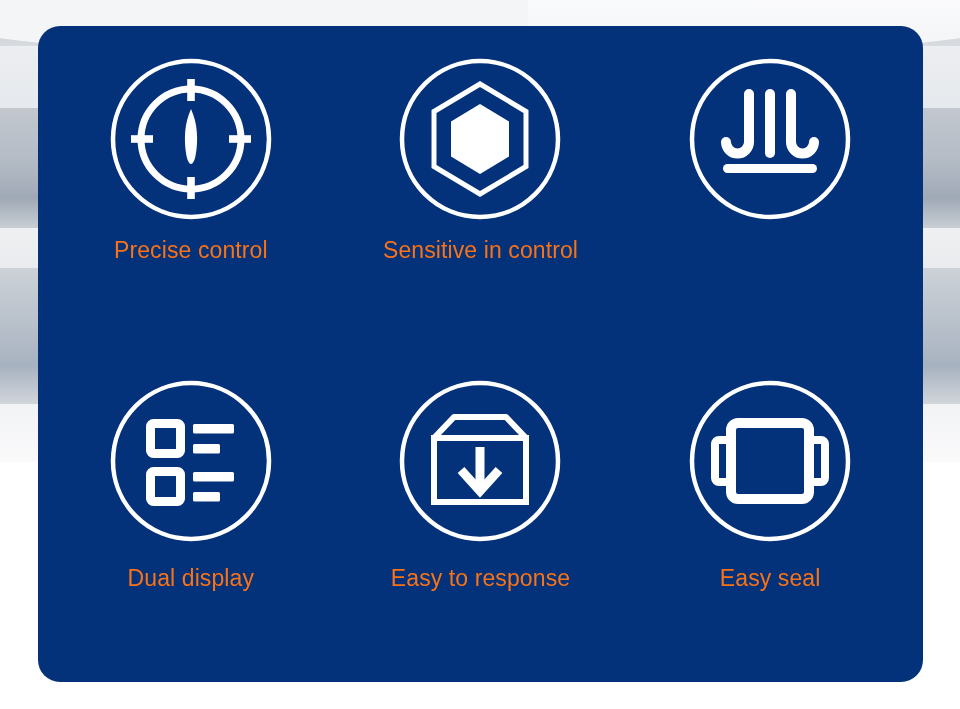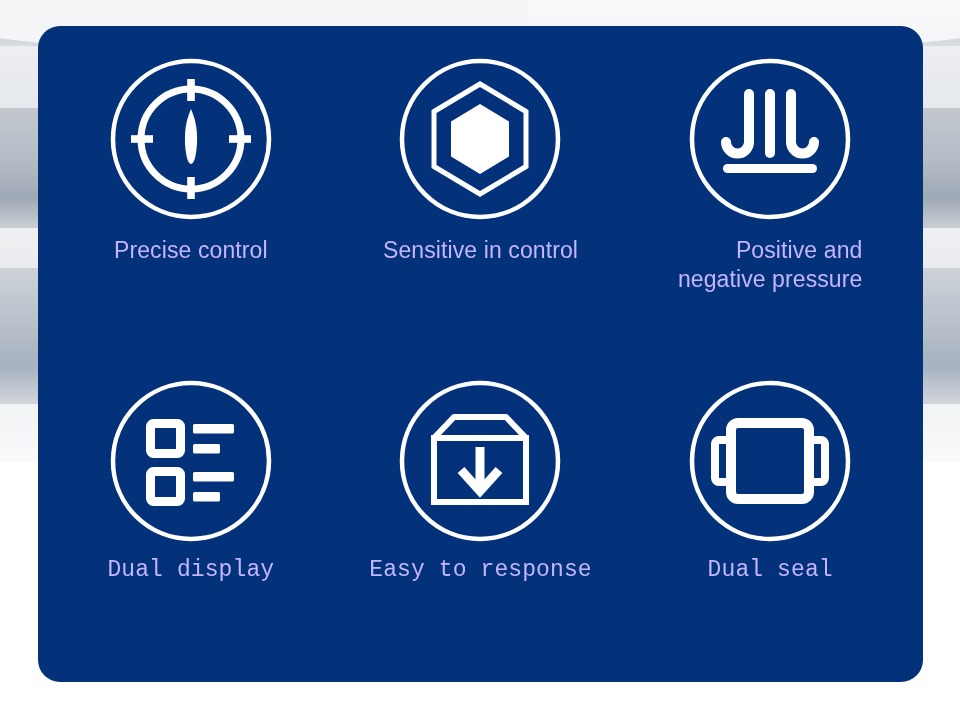--- a/index.html
+++ b/index.html
@@ -127,31 +127,30 @@
     height: 166px;
     display: block;
   }
   .icon-wrap svg {
     display: block;
     width: 166px;
     height: 166px;
   }
 
   .caption {
-    color: #c4b5fd;
+    color: #f97316;
     font-size: 23px;
     line-height: 29px;
-    text-align: right;
+    text-align: left;
     margin-top: 14px;
     white-space: pre-line;
     letter-spacing: 0.1px;
   }
   .cell.row2 .caption {
-    margin-top: 12px;
-    font-family: Liberation Mono, monospace;
+    margin-top: 20px;
   }
 </style>
 </head>
 <body>
 
 <div id="stage">
 
   <div class="bg-layer">
     <div class="band band-top-grey"></div>
     <div class="band band-white-1"></div>
@@ -196,22 +195,20 @@
       <div class="cell">
         <div class="icon-wrap">
           <svg viewBox="0 0 166 166" xmlns="http://www.w3.org/2000/svg">
             <circle cx="83" cy="83" r="78" fill="none" stroke="#ffffff" stroke-width="4.5"></circle>
             <path d="M62 38 L62 86 A11.5 11.5 0 0 1 39 86" fill="none" stroke="#ffffff" stroke-width="10" stroke-linecap="round"></path>
             <path d="M83 38 L83 97" fill="none" stroke="#ffffff" stroke-width="10" stroke-linecap="round"></path>
             <path d="M104 38 L104 86 A11.5 11.5 0 0 0 127 86" fill="none" stroke="#ffffff" stroke-width="10" stroke-linecap="round"></path>
             <rect x="36" y="108" width="94" height="9" rx="4.5" fill="#ffffff"></rect>
           </svg>
         </div>
-        <div class="caption">Positive and
-negative pressure</div>
       </div>
 
       <div class="cell row2">
         <div class="icon-wrap">
           <svg viewBox="0 0 166 166" xmlns="http://www.w3.org/2000/svg">
             <circle cx="83" cy="83" r="78" fill="none" stroke="#ffffff" stroke-width="4.5"></circle>
             <rect x="42.5" y="45.5" width="30" height="30" rx="3" fill="none" stroke="#ffffff" stroke-width="9"></rect>
             <rect x="42.5" y="93.5" width="30" height="30" rx="3" fill="none" stroke="#ffffff" stroke-width="9"></rect>
             <rect x="85" y="46" width="41" height="9.5" rx="1.5" fill="#ffffff"></rect>
             <rect x="85" y="66" width="27" height="9.5" rx="1.5" fill="#ffffff"></rect>
@@ -237,18 +234,18 @@
 
       <div class="cell row2">
         <div class="icon-wrap">
           <svg viewBox="0 0 166 166" xmlns="http://www.w3.org/2000/svg">
             <circle cx="83" cy="83" r="78" fill="none" stroke="#ffffff" stroke-width="4.5"></circle>
             <rect x="28" y="62" width="22" height="42" rx="4" fill="none" stroke="#ffffff" stroke-width="8"></rect>
             <rect x="116" y="62" width="22" height="42" rx="4" fill="none" stroke="#ffffff" stroke-width="8"></rect>
             <rect x="44" y="45" width="78" height="76" rx="7" fill="#03317a" stroke="#ffffff" stroke-width="10"></rect>
           </svg>
         </div>
-        <div class="caption">Dual seal</div>
+        <div class="caption">Easy seal</div>
       </div>
 
     </div>
   </div>
 </div>
 
 </body></html>

